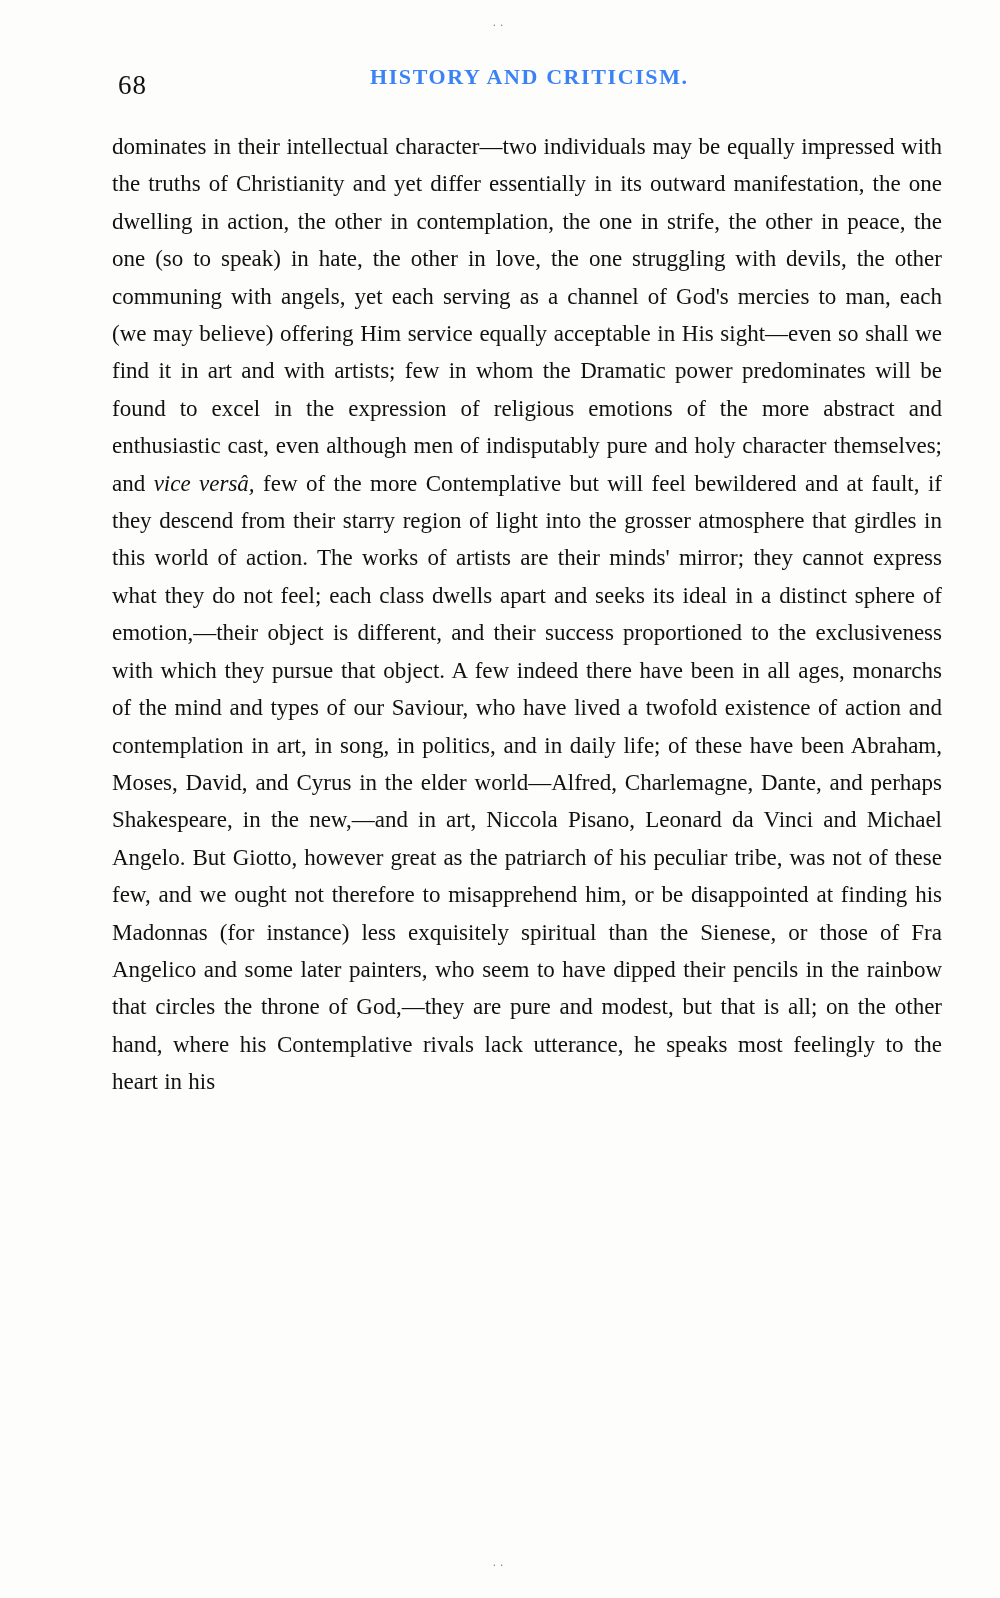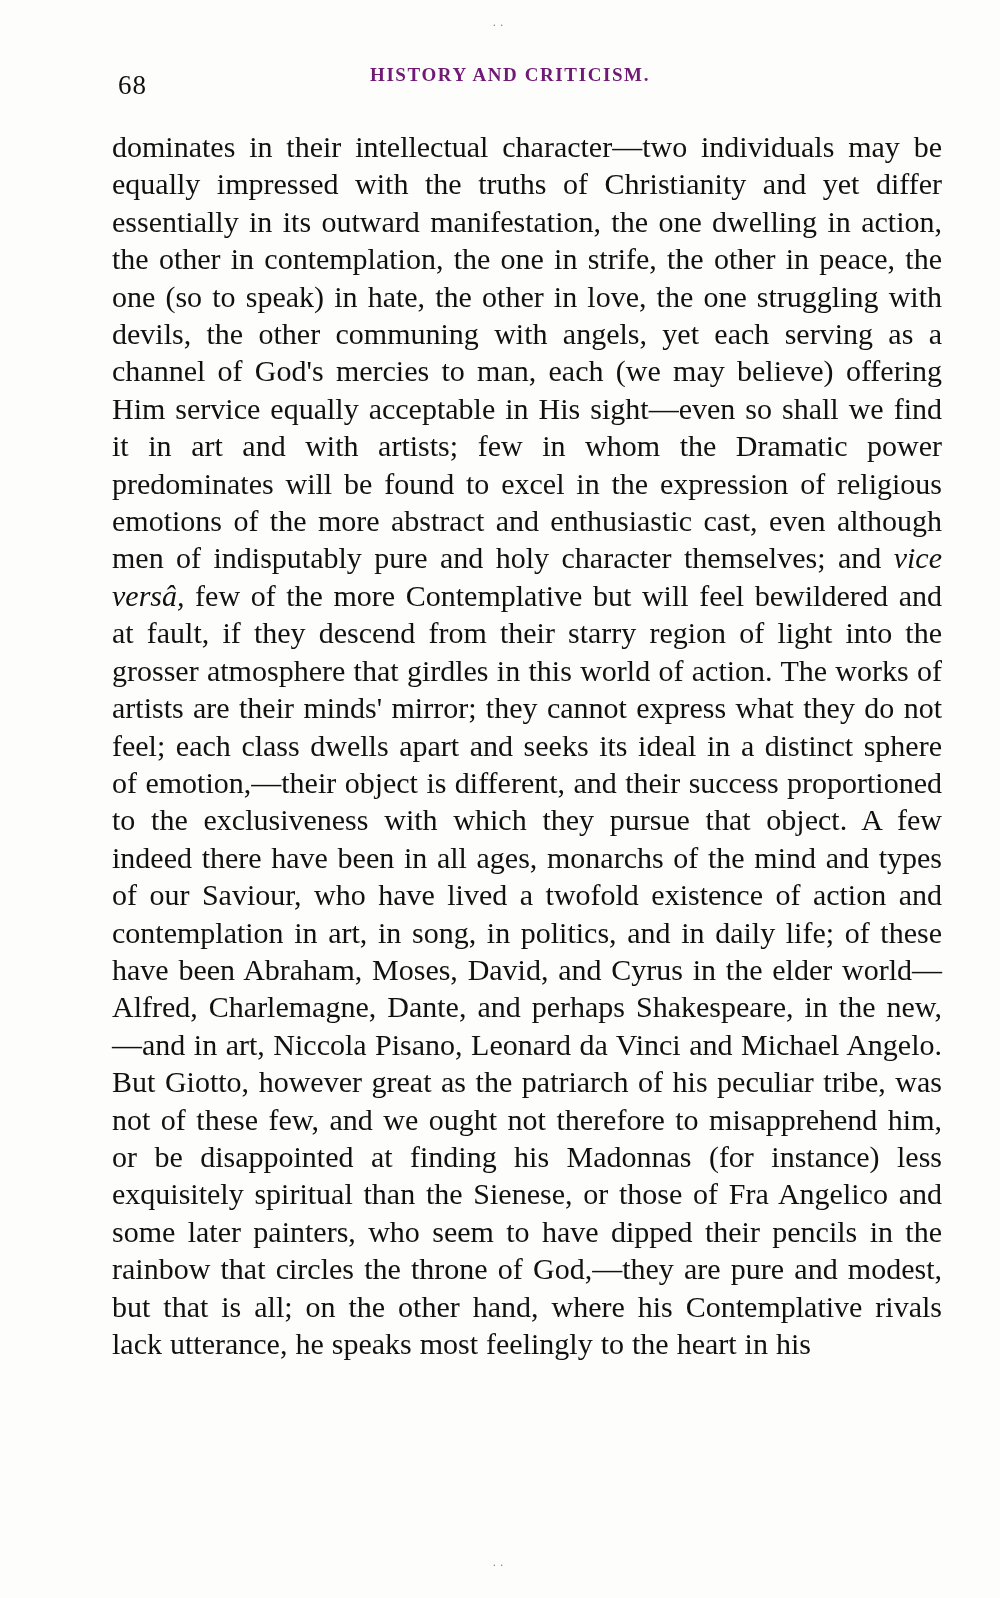--- a/index.html
+++ b/index.html
@@ -51,34 +51,34 @@
     left: 8px;
     top: 12px;
     font-size: 27px;
     letter-spacing: 1px;
     color: #111;
   }
   .running-head {
     position: absolute;
     left: 260px;
     top: 6px;
-    font-size: 19px;
+    font-size: 22px;
     letter-spacing: 1.6px;
     font-variant: small-caps;
     text-transform: uppercase;
-    color: #701a75;
+    color: #3b82f6;
     font-weight: 600;
     font-family: Liberation Serif, serif;
   }
   .body-text {
     position: absolute;
     top: 128px;
     left: 112px;
     width: 830px;
-    font-size: 30px;
+    font-size: 23px;
     line-height: 37.4px;
     text-align: justify;
     text-justify: inter-word;
     color: #111;
     hyphens: manual;
     word-spacing: 0.5px;
   }
   .body-text p {
     margin: 0;
     text-indent: 0;

